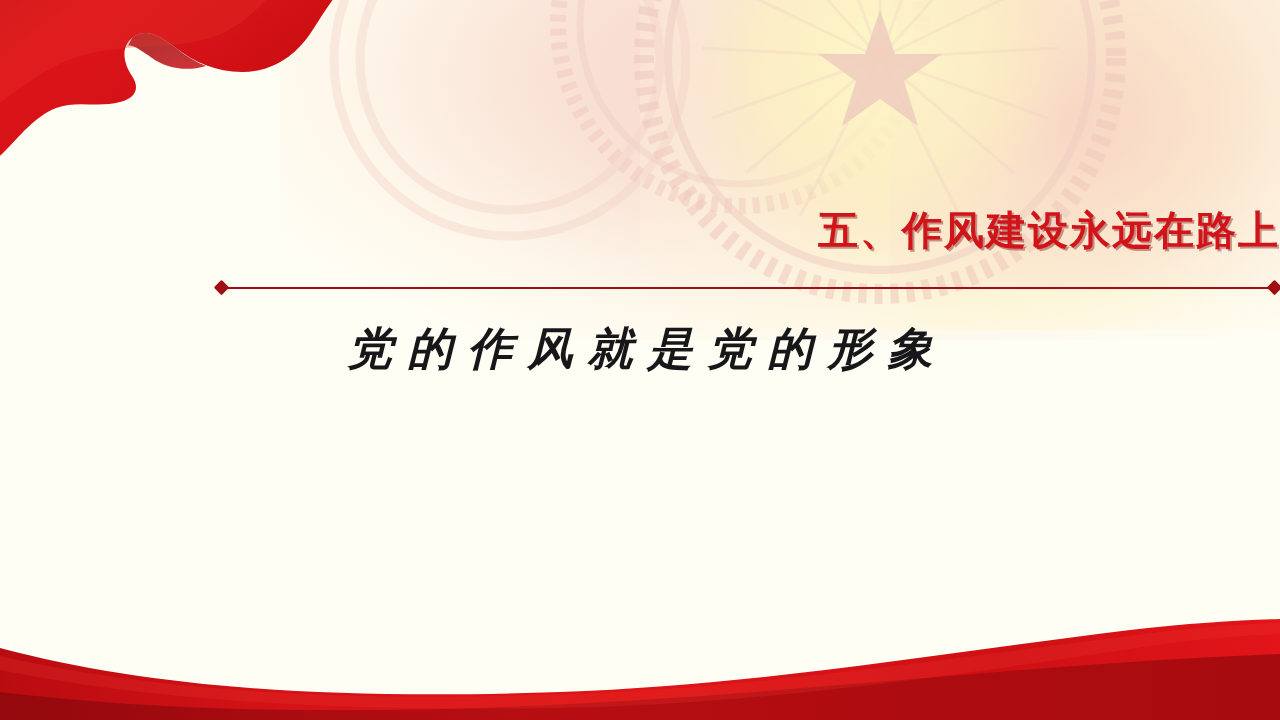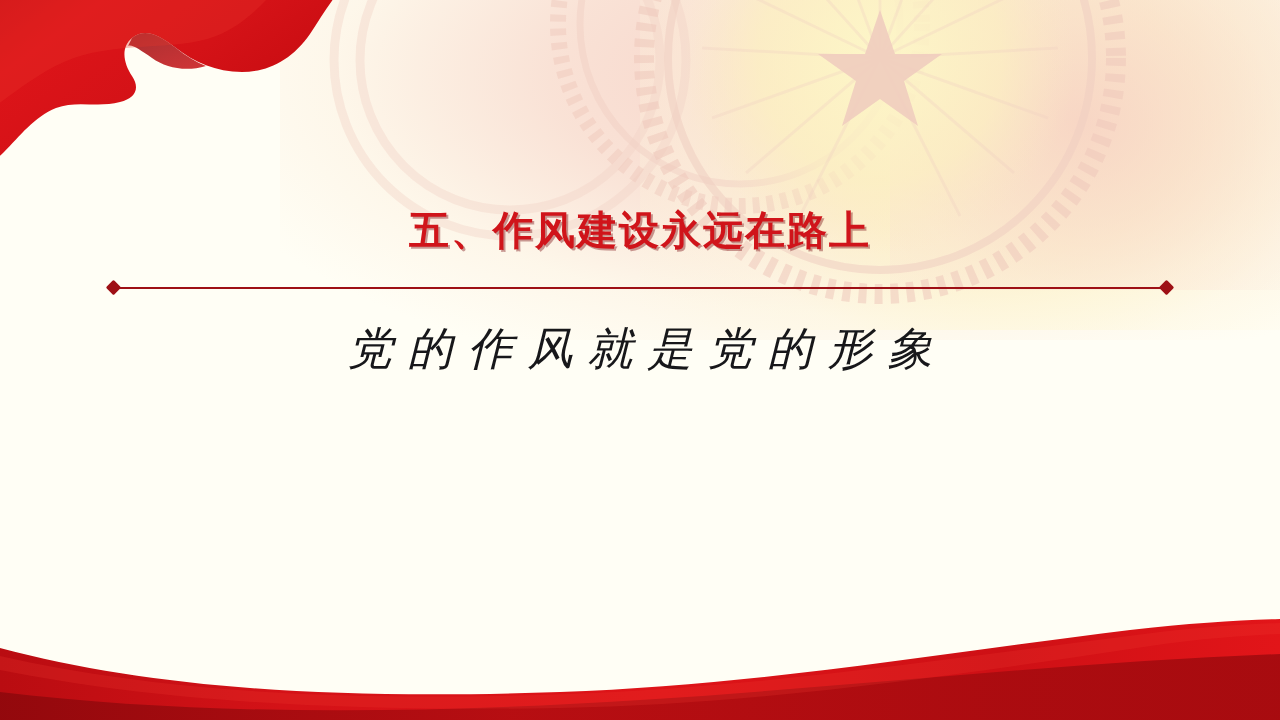--- a/index.html
+++ b/index.html
@@ -69,21 +69,21 @@
 
   
   .wave-bottom {
     position:absolute; left:0; bottom:0;
     width:1280px; height:120px;
   }
 
   
   .content {
     position:absolute; inset:0;
-    display:flex; flex-direction:column; align-items:center;
+    display:flex; flex-direction:column; align-items:flex-end;
   }
 
   .title {
     margin-top:203px;
     font-family:"Liberation Sans", sans-serif;
     font-size:40px;
     font-weight:bold;
     color:#D0141A;
     letter-spacing:2px;
     text-shadow:2px 2px 0 rgba(120,10,14,0.40);
@@ -111,21 +111,21 @@
 
   .body-block {
     margin-top:22px;
     display:flex; flex-direction:column; align-items:center;
     width:100%;
   }
 
   .body-line {
     font-family:"Liberation Serif", serif;
     font-size:45px;
-    font-weight:400;
+    font-weight:700;
     font-style:italic;
     color:#17171a;
     letter-spacing:15px;
     text-indent:15px;
     line-height:1.48;
     white-space:nowrap;
   }
 </style>
 </head>
 <body>

